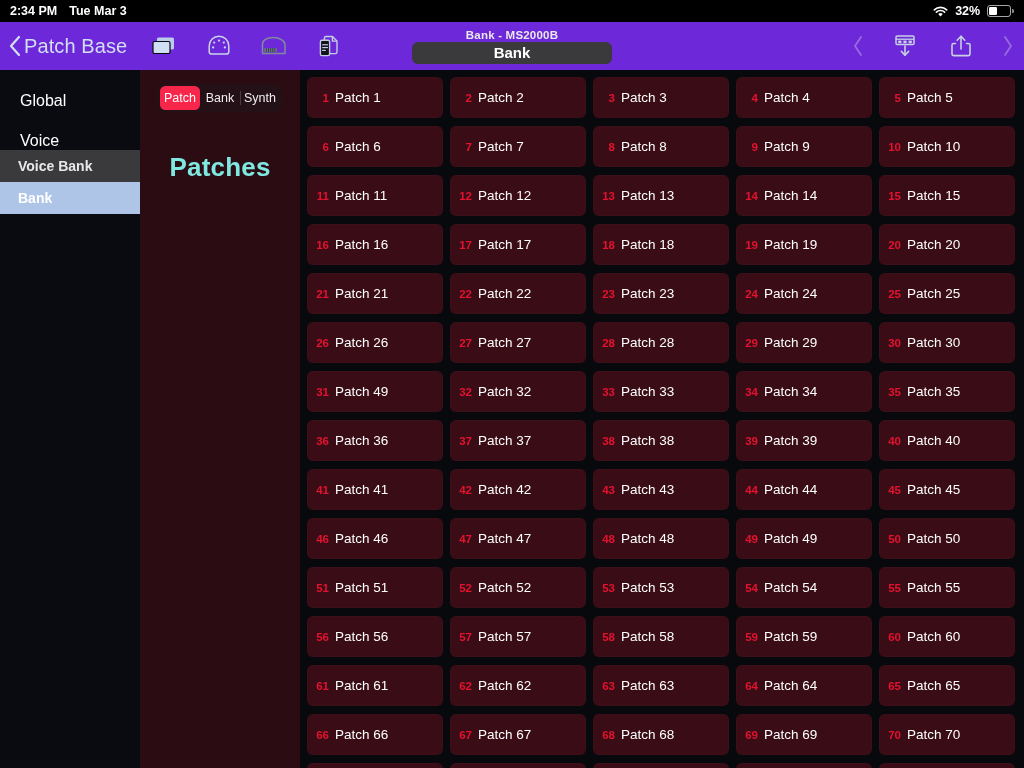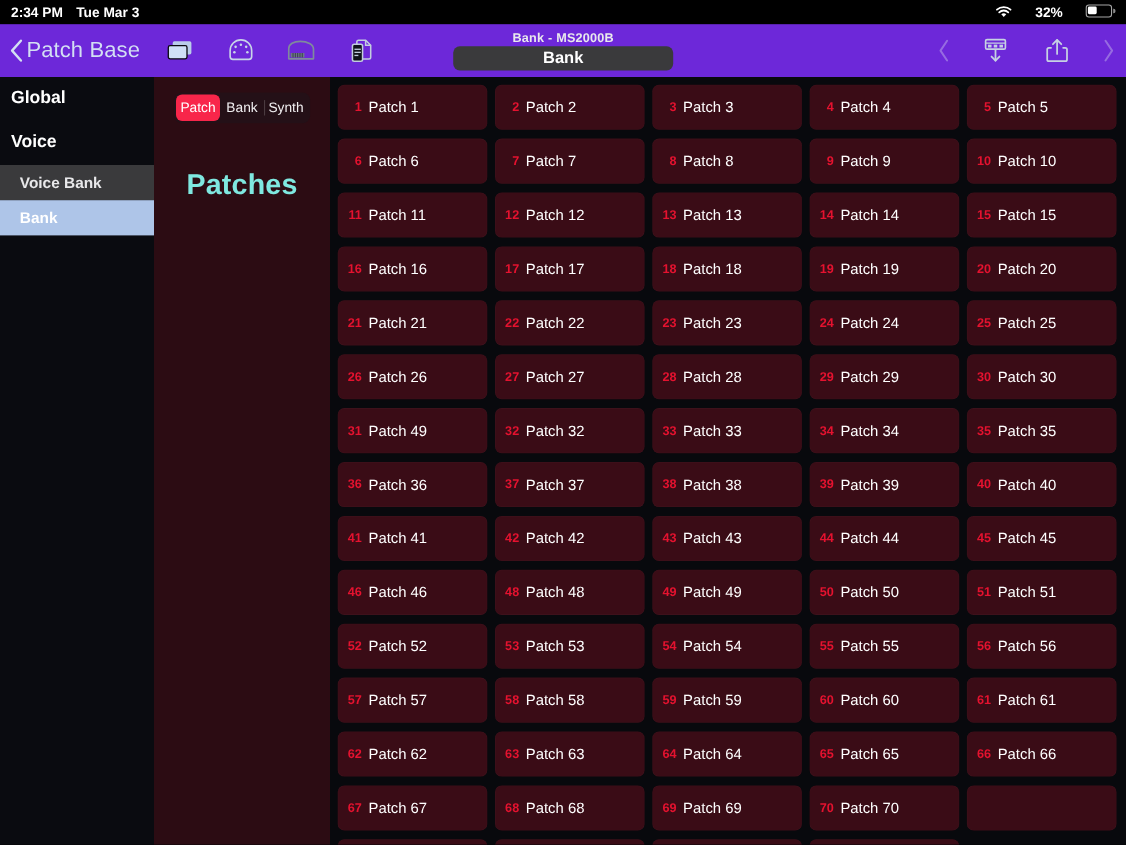--- a/index.html
+++ b/index.html
@@ -13,21 +13,21 @@
   #app { position:relative; width:1024px; height:768px; background:#08090d; }
 
   
   .statusbar {
     position:absolute; top:0; left:0; width:1024px; height:22px;
     background:#000; color:#fff;
     display:flex; align-items:center;
     font-size:12.5px; font-weight:bold;
   }
   .sb-left { display:flex; align-items:center; gap:12px; padding-left:10px; }
-  .sb-right { margin-left:auto; display:flex; align-items:flex-start; gap:21px; padding-right:10px; }
+  .sb-right { margin-left:auto; display:flex; align-items:center; gap:7px; padding-right:10px; }
   .wifi-icon { display:inline-block; width:15px; height:12px; position:relative; top:1px; }
   .battery { display:flex; align-items:center; }
   .batt-body {
     width:24px; height:11.5px; border:1.3px solid rgba(255,255,255,.65);
     border-radius:3px; padding:1.2px; display:flex; align-items:stretch;
   }
   .batt-fill { background:#fff; border-radius:1.3px; height:100%; }
   .batt-cap {
     width:1.8px; height:4.5px; background:rgba(255,255,255,.55);
     border-radius:0 1.5px 1.5px 0; margin-left:1px;
@@ -62,22 +62,22 @@
 
   .tb-right { margin-left:auto; display:flex; align-items:center; gap:26px; padding-right:10px; }
   .chev-nav { width:12px; height:24px; opacity:.35; cursor:pointer; }
 
   
   .sidebar {
     position:absolute; left:0; top:70px; width:140px; height:698px;
     background:#0a0b10;
   }
   .side-head {
-    height:40px; display:flex; align-items:center; padding-left:10px;
-    color:#fff; font-size:16px; font-weight:bold;
+    height:40px; display:flex; align-items:flex-end; padding-left:20px;
+    color:#fff; font-size:16px; font-weight:normal;
   }
   .side-row {
     height:32px; display:flex; align-items:center; padding-left:18px;
     font-size:14px; font-weight:bold; cursor:pointer;
   }
   .side-row.group { background:#3a3a3c; color:#e8e8ea; }
   .side-row.sel { background:#aec5e8; color:#fff; }
 
   
   .midcol {
@@ -456,20 +456,24 @@
         </div>
         <div class="cell">
           <span class="num">45</span>
           <span class="nm">Patch 45</span>
         </div>
         <div class="cell">
           <span class="num">46</span>
           <span class="nm">Patch 46</span>
         </div>
         <div class="cell">
+          <span class="num">47</span>
+          <span class="nm">Patch 47</span>
+        </div>
+        <div class="cell">
           <span class="num">48</span>
           <span class="nm">Patch 48</span>
         </div>
         <div class="cell">
           <span class="num">49</span>
           <span class="nm">Patch 49</span>
         </div>
         <div class="cell">
           <span class="num">50</span>
           <span class="nm">Patch 50</span>

